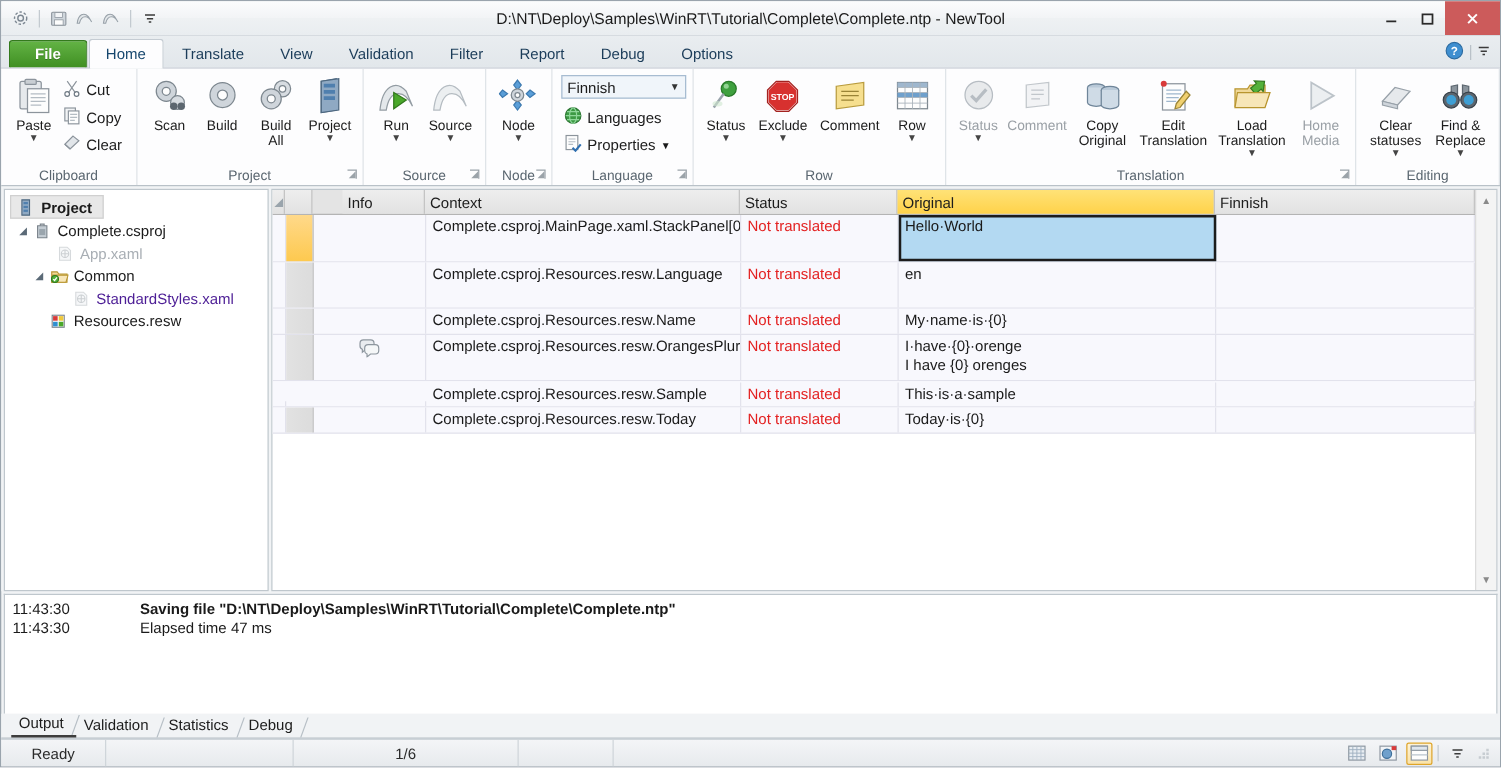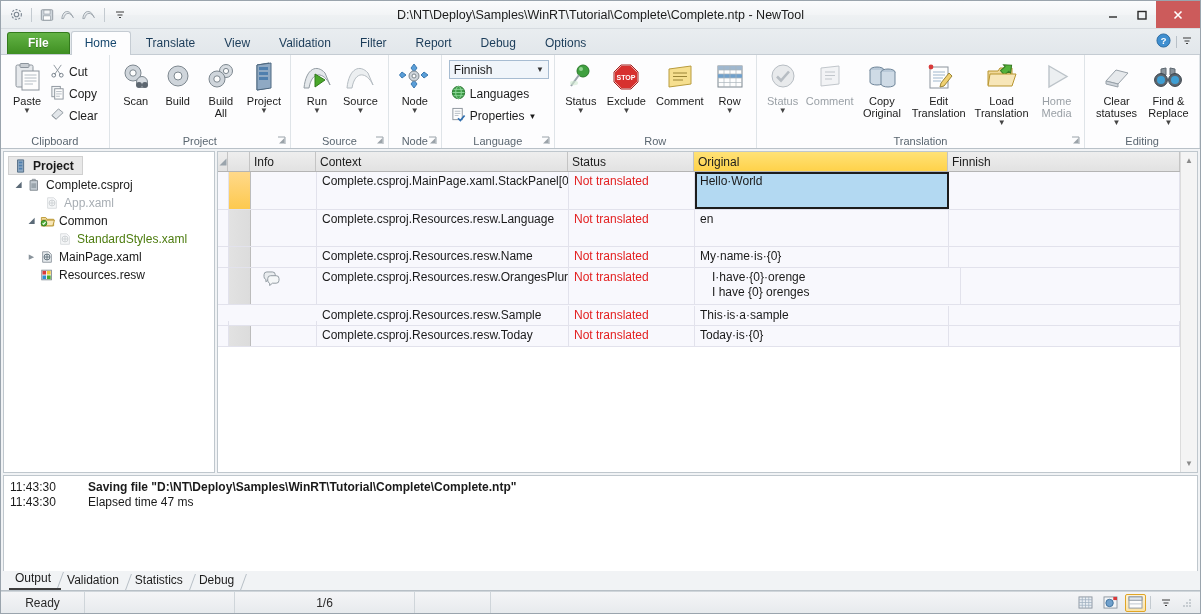--- a/index.html
+++ b/index.html
@@ -116,42 +116,42 @@
   .grow { display:flex; border-bottom:1px solid #e2e2ec; }
   .ghead { display:flex; background:#e4e4e4; border-bottom:1px solid #b4b4b4; height:20px; }
   .ghead .gc {
     background:linear-gradient(to bottom,#eeeeee,#e2e2e2); border-right:1px solid #c4c4c4;
     display:flex; align-items:center; padding:0 4px; font-size:12px; color:#1c1c1c;
   }
   .ghead .gc.orig { background:linear-gradient(to bottom,#ffe277,#ffd24a); }
   .gc { overflow:hidden; }
   .c-sel   { width:10px;  flex:0 0 10px; }
   .c-rowh  { width:22px;  flex:0 0 22px; }
-  .c-info  { width:66px;  flex:0 0 66px; }
+  .c-info  { width:66px;  flex:0 0 66px;margin-left:24px; }
   .c-ctx   { width:252px; flex:0 0 252px; }
   .c-stat  { width:126px; flex:0 0 126px; }
   .c-orig  { width:254px; flex:0 0 254px; }
   .c-fin   { flex:1; min-width:0; }
   .body .grow { background:#f8f8fd; }
   .body .gc { padding:2px 5px; font-size:12px; line-height:15px; border-right:1px solid #e2e2ec; }
   .body .gc.rowh { background:linear-gradient(to right,#e2e2e2,#dcdcdc); border-right:1px solid #bcbcbc; padding:0; }
   .body .grow.sel .gc.rowh { background:linear-gradient(to bottom,#ffd98a,#fdc94f); }
   .body .gc.stat { color:#e32121; }
   .body .gc.orig.active {
     background:#b3d9f2; outline:2px solid #1c1c1c; outline-offset:-2px;
   }
   .gscroll { width:17px; flex:0 0 17px; background:#f4f4f4; border-left:1px solid #dcdcdc;
              display:flex; flex-direction:column; justify-content:space-between; align-items:center; }
   .gscroll .arw { height:17px; display:flex; align-items:center; justify-content:center; font-size:8px; color:#8a8a8a; }
   .gscroll .thumb { width:15px; height:0; }
 
   
   .outpane { flex:0 0 96px; height:96px; margin:2px 2px 0 2px; background:#fff;
              border:1px solid #bfc7cd; border-bottom:none; padding:4px 0 0 0; overflow:hidden; }
-  .oline { display:flex; font-size:12px; line-height:15px; padding:0 6px; }
+  .oline { display:flex; font-size:12px; line-height:15px; padding:0 6px;gap:24px; }
   .oline .t { width:78px; flex:0 0 78px; }
   .oline .m { flex:1; }
   .oline.bold .m { font-weight:bold; }
 
   .outtabs { flex:0 0 20px; height:20px; display:flex; align-items:flex-end;
              background:#f1f3f5; padding-left:8px; border-bottom:1px solid #b7bfc6; }
   .otab { font-size:12px; padding:0 10px 1px 6px; color:#1c1c1c; position:relative;
           line-height:17px; cursor:default; }
   .otab:after { content:""; position:absolute; right:0; top:2px; bottom:0; width:1px;
                 background:#b7bfc6; transform:skewX(-20deg); }
@@ -682,34 +682,23 @@
 
         <div class="tvrow" style="padding-left:39px">
           <span class="exp"></span>
           <span class="ico">
             <svg width="14" height="14" viewBox="0 0 16 16" opacity=".35">
               <path d="M3 2 L10 2 L13 5 L13 14 L3 14 Z" fill="#e7ebee" stroke="#8b949c"></path>
               <circle cx="8" cy="8" r="3.4" fill="none" stroke="#6d7880"></circle>
               <path d="M4.6 8 H11.4 M8 4.6 V11.4" stroke="#6d7880"></path>
             </svg>
           </span>
-          <span class="lbl" style="color:#4d7c0f">StandardStyles.xaml</span>
-        </div>
-
-        <div class="tvrow" style="padding-left:21px">
-          <span class="exp" style="font-size:7px;color:#8a949c;">▶</span>
-          <span class="ico">
-            <svg width="14" height="14" viewBox="0 0 16 16">
-              <path d="M3 2 L10 2 L13 5 L13 14 L3 14 Z" fill="#e7ebee" stroke="#8b949c"></path>
-              <circle cx="8" cy="8" r="3.4" fill="none" stroke="#5a6a76"></circle>
-              <path d="M4.6 8 H11.4 M8 4.6 V11.4" stroke="#5a6a76"></path>
-            </svg>
-          </span>
-          <span class="lbl">MainPage.xaml</span>
-        </div>
+          <span class="lbl" style="color:#4c1d95">StandardStyles.xaml</span>
+        </div>
+
 
         <div class="tvrow" style="padding-left:34px">
           <span class="ico">
             <svg width="14" height="14" viewBox="0 0 16 16">
               <rect x="2" y="2.5" width="11" height="11" fill="#fdfdfd" stroke="#7a838b"></rect>
               <rect x="2.8" y="3.3" width="4.2" height="4.2" fill="#d93a3a"></rect>
               <rect x="8" y="3.3" width="4.2" height="4.2" fill="#f0c93a"></rect>
               <rect x="2.8" y="8.5" width="4.2" height="4.2" fill="#2f8fd0"></rect>
               <rect x="8" y="8.5" width="4.2" height="4.2" fill="#4aa82a"></rect>
             </svg>
@@ -775,21 +764,21 @@
               <div class="gc c-info" style="padding-left:12px;padding-top:3px;">
                 <span>
                   <svg width="17" height="15" viewBox="0 0 18 16">
                     <path d="M1 4 A3 3 0 0 1 4 1 H10 A3 3 0 0 1 13 4 V6 A3 3 0 0 1 10 9 H6 L3 11.5 V9 A3 3 0 0 1 1 6 Z" fill="#e9ecef" stroke="#8d969e"></path>
                     <path d="M5 8 A3 3 0 0 1 8 5 H14 A3 3 0 0 1 17 8 V10 A3 3 0 0 1 14 13 H10 L7 15.5 V13 A3 3 0 0 1 5 10 Z" fill="#f5f7f8" stroke="#8d969e"></path>
                   </svg>
                 </span>
               </div>
               <div class="gc c-ctx">Complete.csproj.Resources.resw.OrangesPlural</div>
               <div class="gc c-stat stat">Not translated</div>
-              <div class="gc c-orig" style="white-space:pre-line;margin-left:12px;">I·have·{0}·orenge
+              <div class="gc c-orig" style="white-space:pre-line;">I·have·{0}·orenge
 I have {0} orenges</div>
               <div class="gc c-fin"></div>
             </div>
 
             <div class="grow" style="height:21px;align-items:flex-end;">
               <div class="gc c-sel"></div>
               <div class="gc c-rowh rowh"></div>
               <div class="gc c-info"></div>
               <div class="gc c-ctx">Complete.csproj.Resources.resw.Sample</div>
               <div class="gc c-stat stat">Not translated</div>

